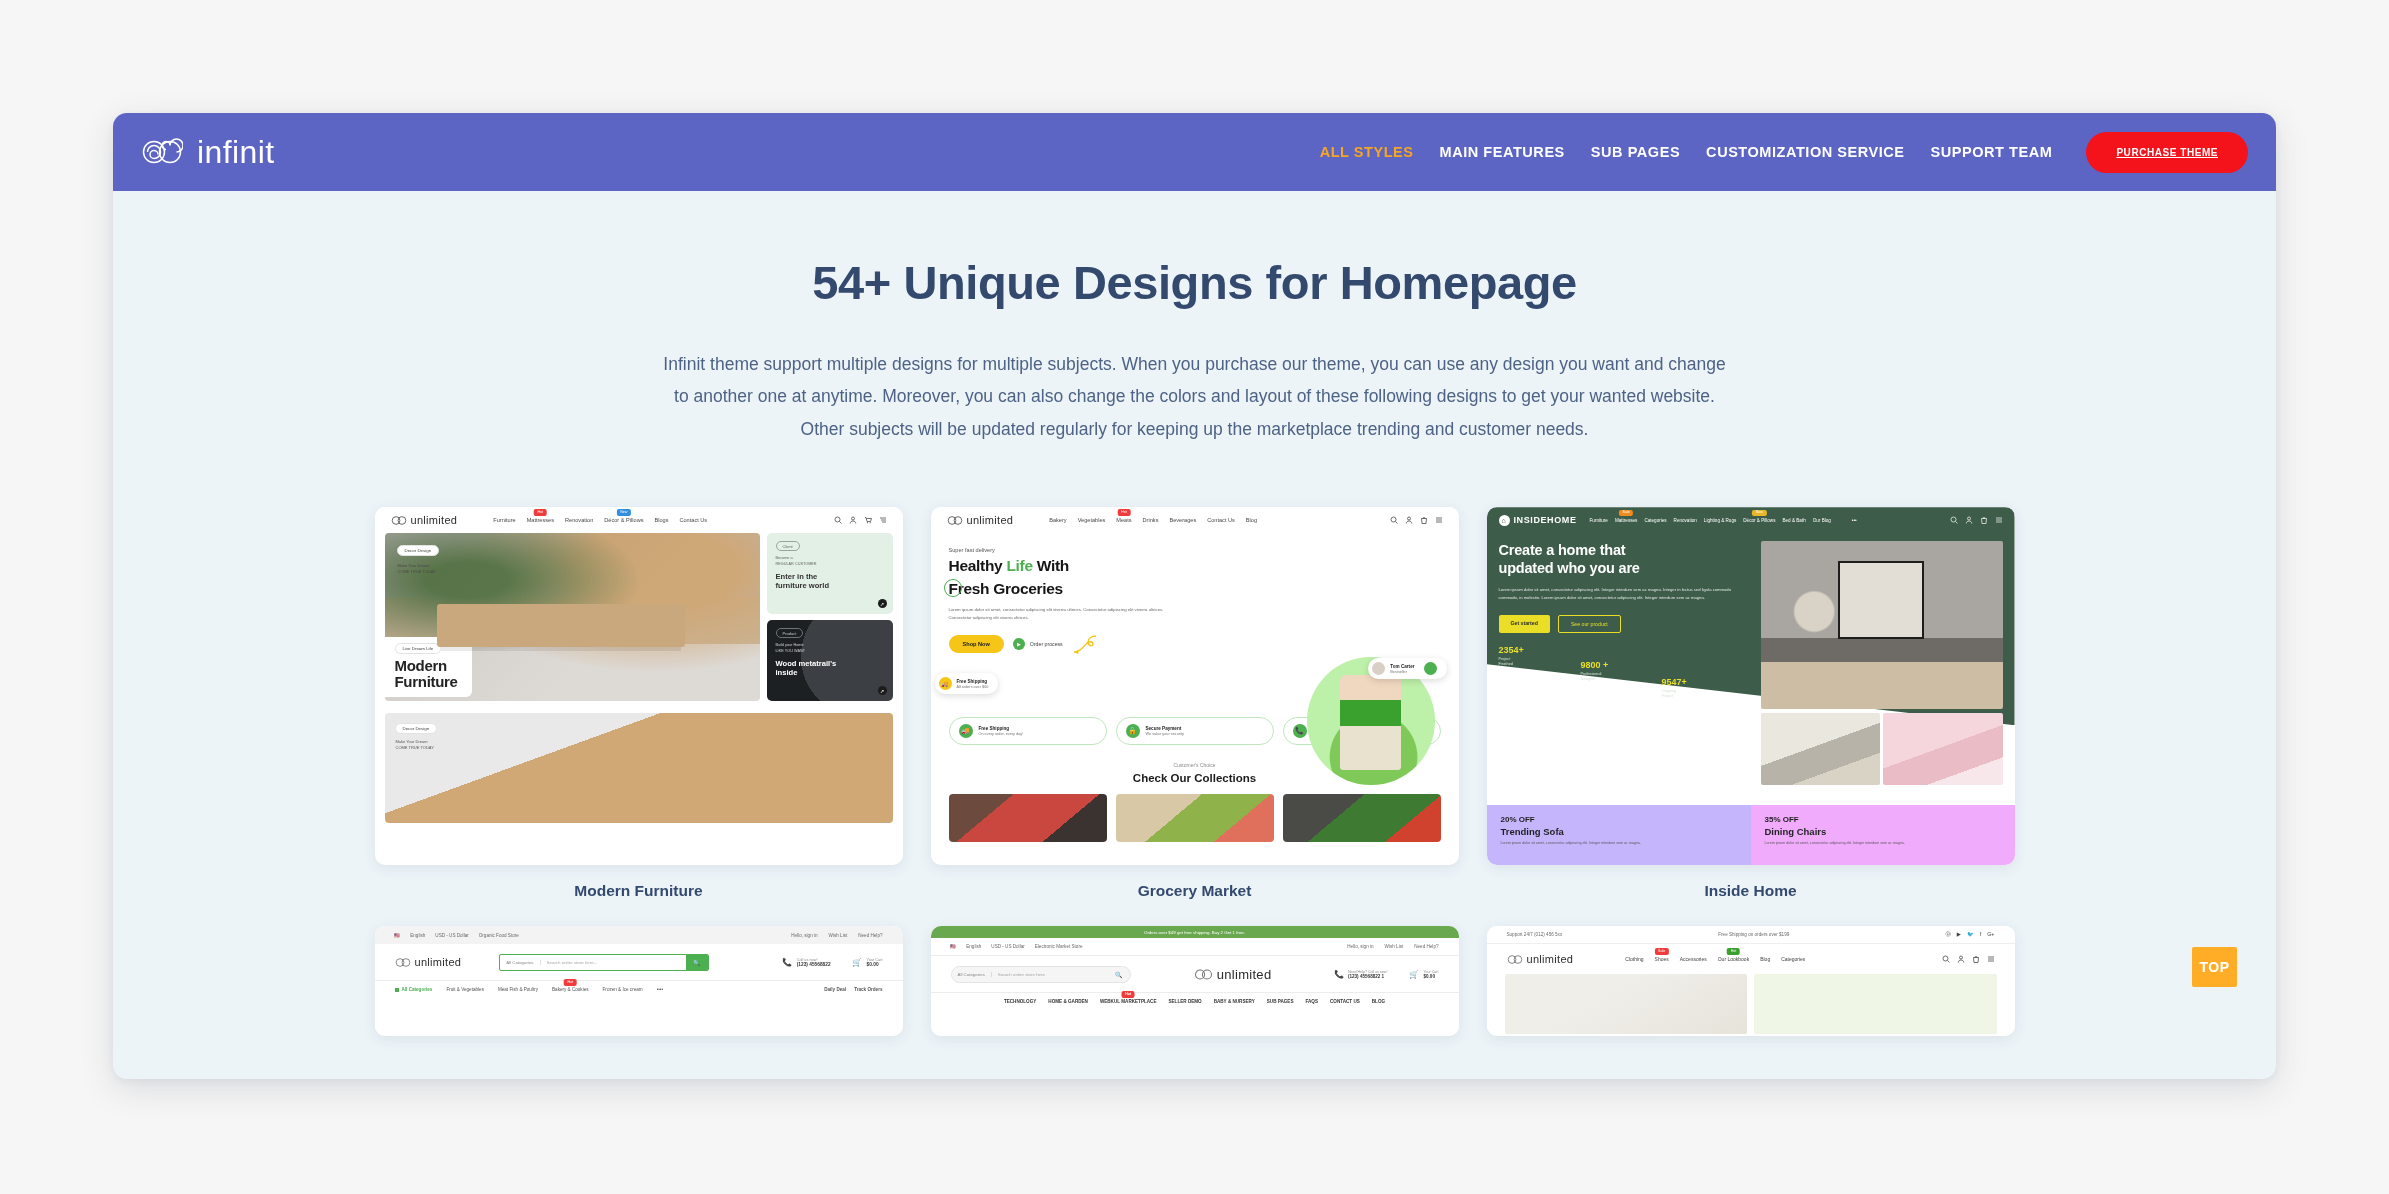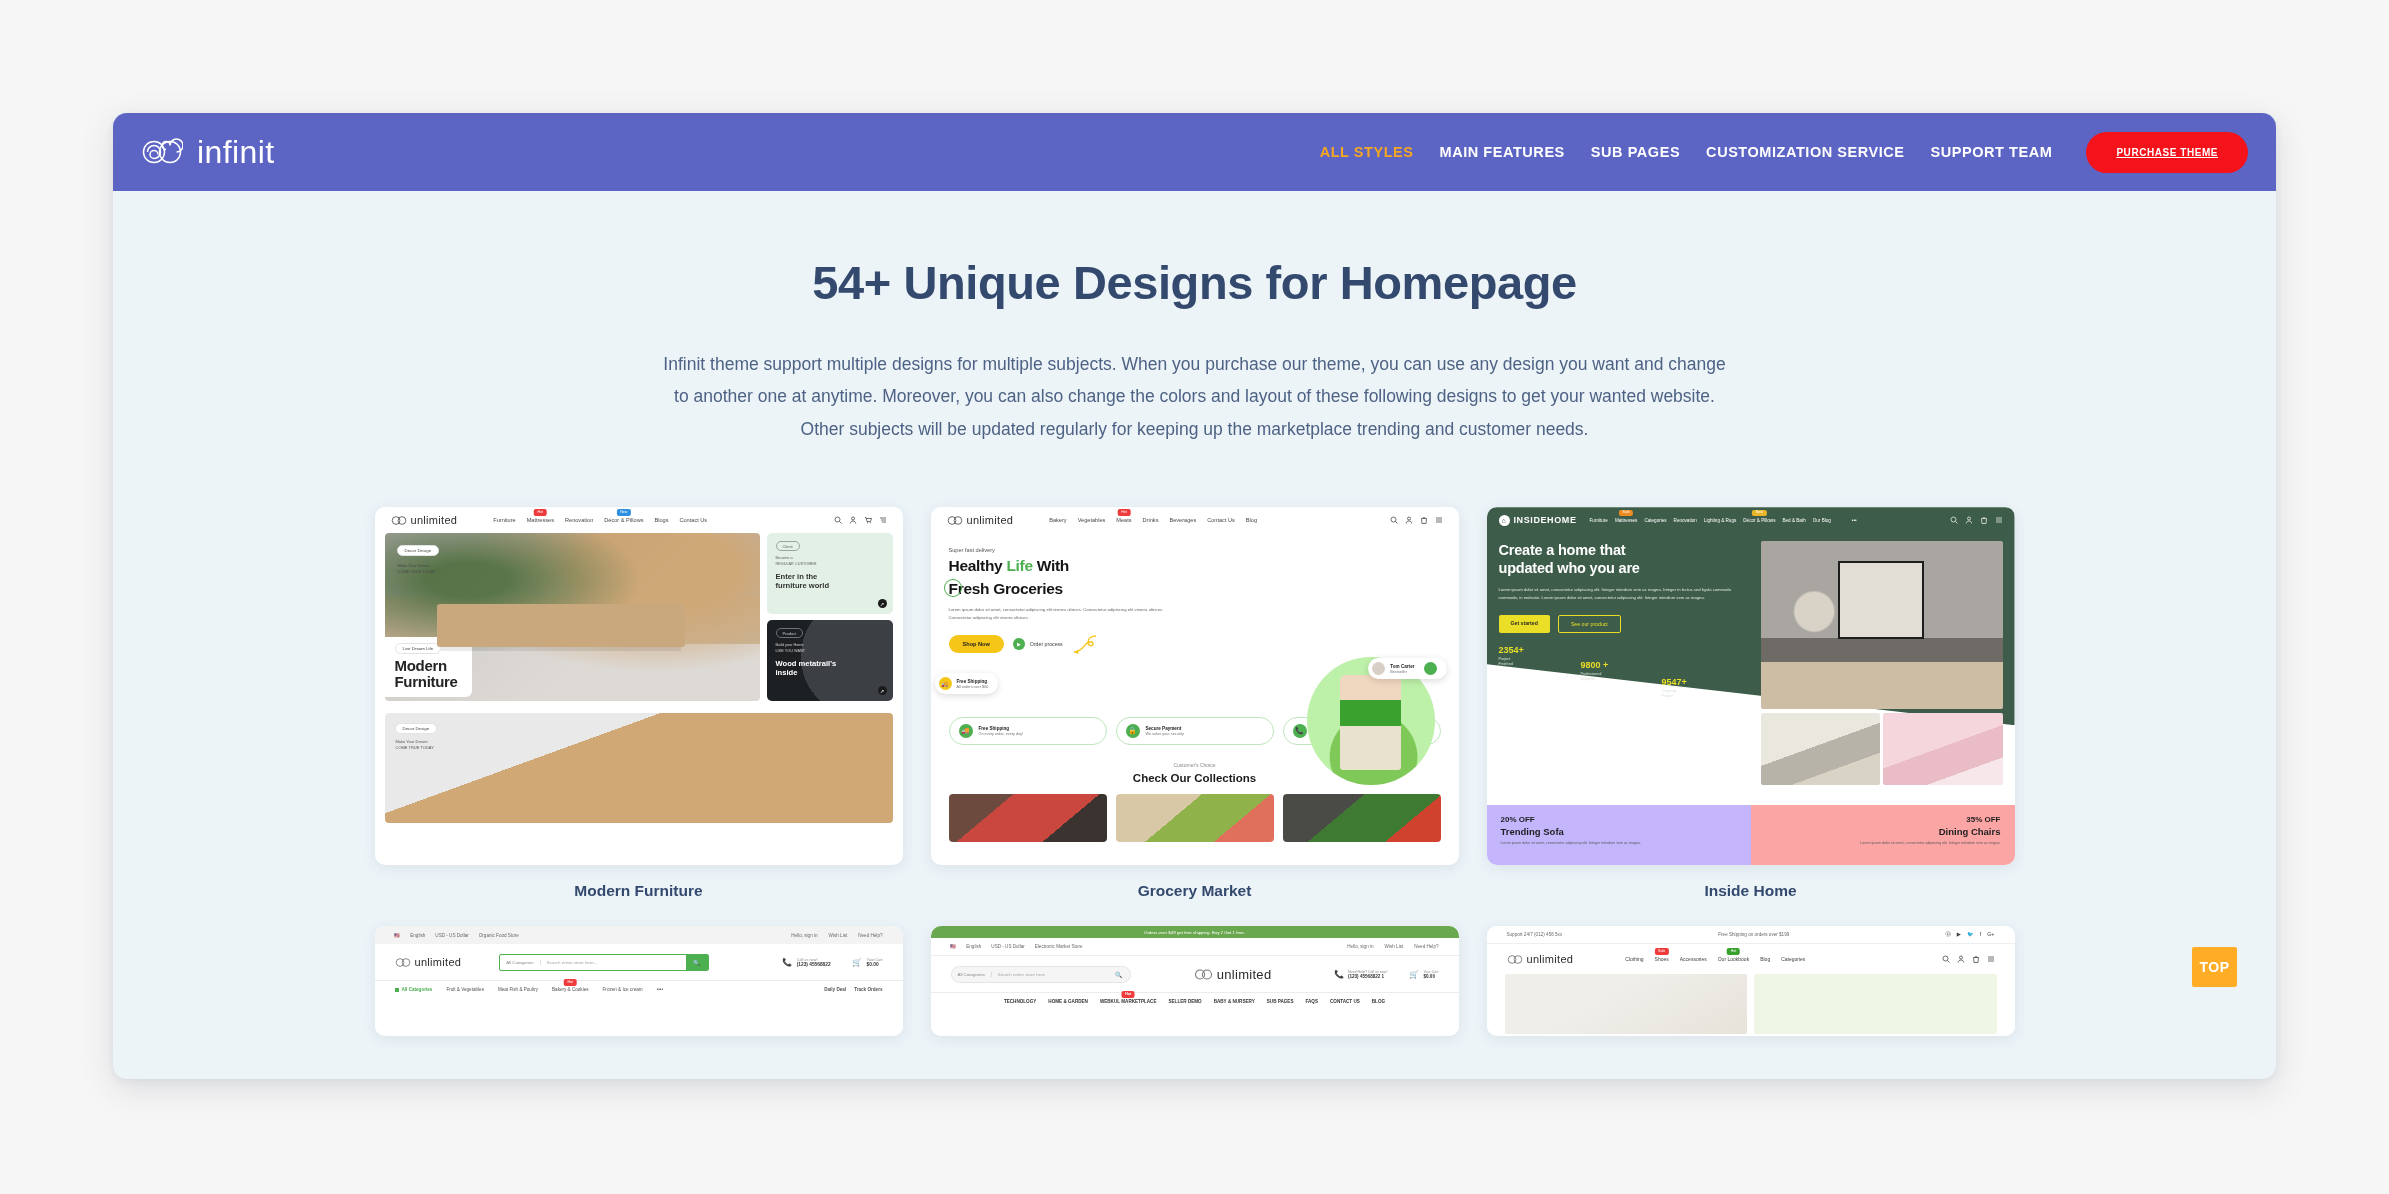--- a/index.html
+++ b/index.html
@@ -230,21 +230,21 @@
   }
   .ih-photo::after {
     content: ""; position: absolute; left: 32%; top: 12%; width: 34%; height: 44%;
     border: 2px solid #1d1d1d; background: #e2ded6;
   }
   .ih-thumbs { position: absolute; right: 0; top: 172px; display: flex; gap: 3px; width: 100%; }
   .ih-th { flex: 1; height: 72px; border-radius: 2px; }
   .ih-bottom { position: absolute; left: 0; right: 0; bottom: 0; display: flex; height: 60px; }
   .ih-b { flex: 1; padding: 10px 14px; }
   .ih-b.left { background: #c4b5fd; }
-  .ih-b.right { background: #fca5a5; text-align: right; }
+  .ih-b.right { background: #f0abfc; }
   .ih-b .off { font-size: 8px; font-weight: 700; color: #1f1f1f; }
   .ih-b .what { font-size: 9.5px; font-weight: 700; color: #1f1f1f; margin-top: 2px; }
   .ih-b .d { font-size: 3.6px; color: #5c5c5c; line-height: 1.55; margin-top: 4px; }
 
   
   .r2-card { position: absolute; inset: 0; background: #fff; }
   .r2-util {
     display: flex; align-items: center; height: 18px; padding: 0 20px;
     background: #f3f3f3; font-size: 4.6px; color: #6a6a6a; gap: 10px;
   }

